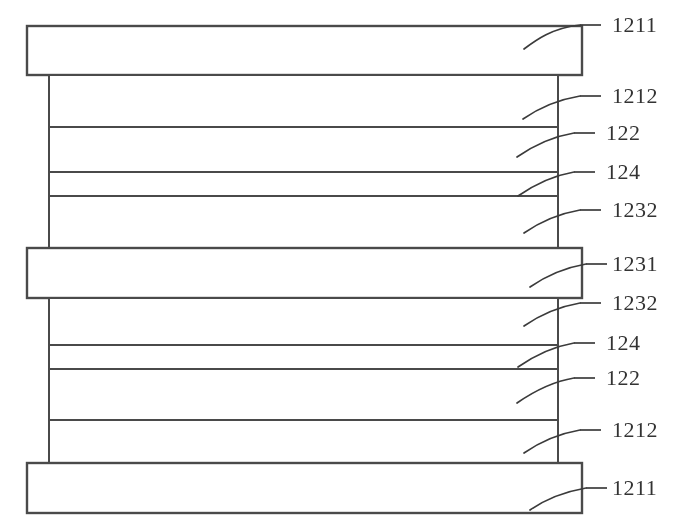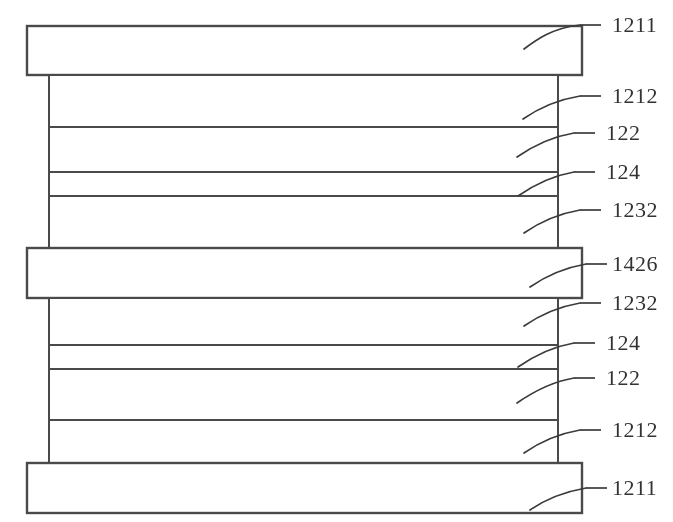--- a/index.html
+++ b/index.html
@@ -125,20 +125,20 @@
         <line class="leader-dash" x1="586" y1="488" x2="607" y2="488"></line>
       </g>
     </g>
   </svg>
 
   <span class="ref-label" style="left:612px; top:14px;">1211</span>
   <span class="ref-label" style="left:612px; top:85px;">1212</span>
   <span class="ref-label" style="left:606px; top:122px;">122</span>
   <span class="ref-label" style="left:606px; top:161px;">124</span>
   <span class="ref-label" style="left:612px; top:199px;">1232</span>
-  <span class="ref-label" style="left:612px; top:253px;">1426</span>
+  <span class="ref-label" style="left:612px; top:253px;">1231</span>
   <span class="ref-label" style="left:612px; top:292px;">1232</span>
   <span class="ref-label" style="left:606px; top:332px;">124</span>
   <span class="ref-label" style="left:606px; top:367px;">122</span>
   <span class="ref-label" style="left:612px; top:419px;">1212</span>
   <span class="ref-label" style="left:612px; top:477px;">1211</span>
 
 </div>
 
 </body></html>

